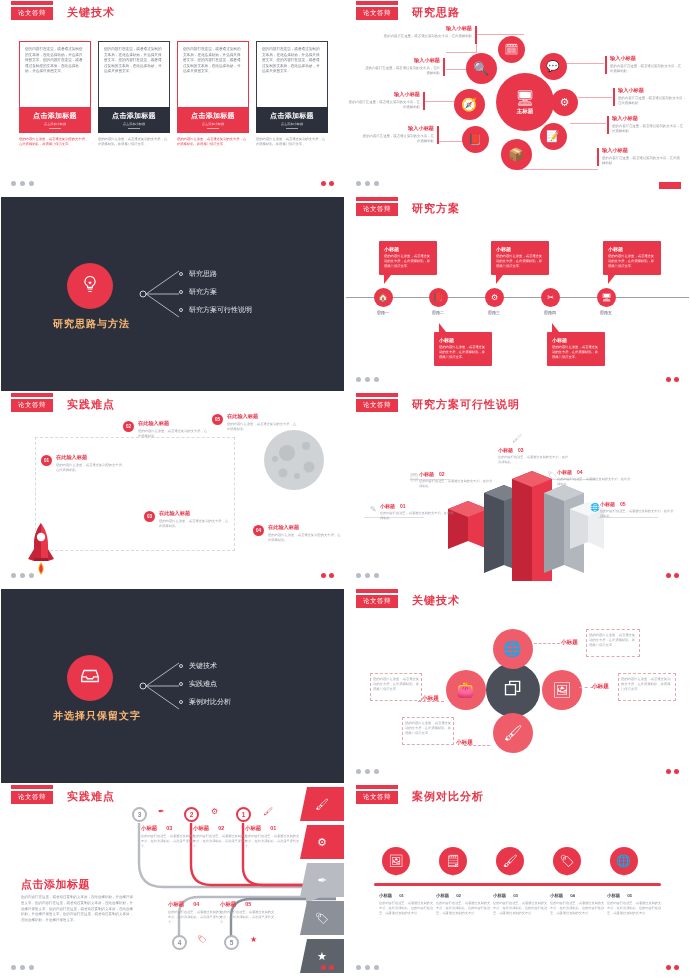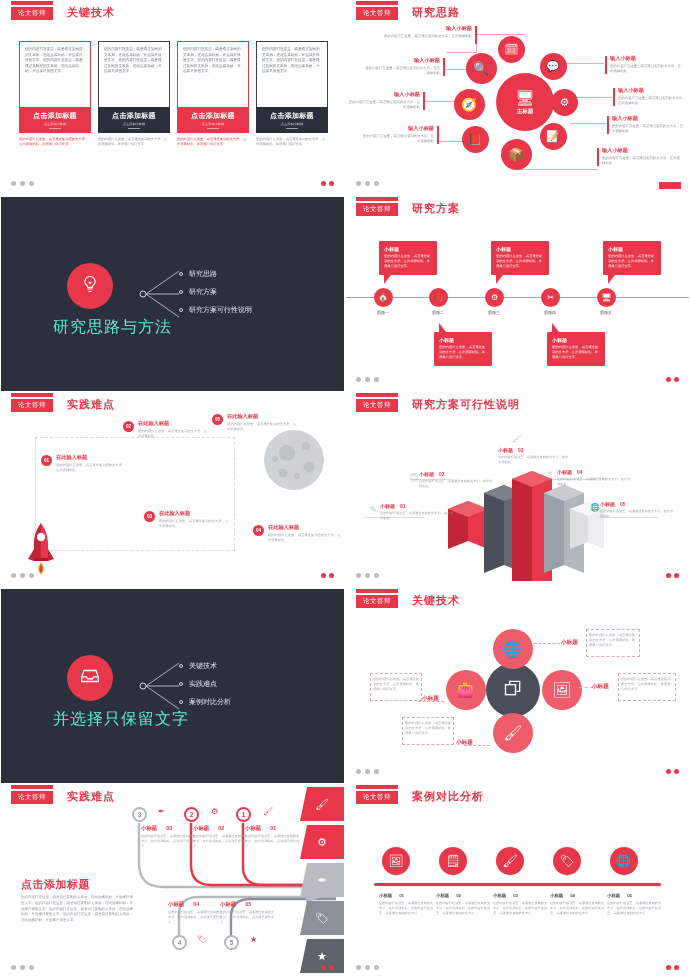--- a/index.html
+++ b/index.html
@@ -91,22 +91,22 @@
   .rblock p{ font-size:3.4px; color:#8b9099; line-height:1.5; }
   .conn{ position:absolute; background:#f3aab3; }
 
   
   .sec-circle{
     position:absolute; left:66px; top:66px; width:46px;height:46px;border-radius:50%;
     background:#e8374a; display:flex;align-items:center;justify-content:center;
     color:#fff; font-size:20px;
   }
   .sec-title{
-    position:absolute; left:52px; top:120px; color:#5eead4;
-    font-size:16px; font-weight:normal; letter-spacing:1px; white-space:nowrap;
+    position:absolute; left:52px; top:120px; color:#fdba74;
+    font-size:10px; font-weight:bold; letter-spacing:1px; white-space:nowrap;
   }
   .sec-list{ position:absolute; left:178px; top:68px; }
   .sec-list .row{ display:flex;align-items:center; height:18px; }
   .sec-list .row .dot{
     width:4px;height:4px;border-radius:50%;border:1px solid #cfd3da; margin-right:6px;
   }
   .sec-list .row span{ color:#e6e8ec; font-size:7px; white-space:nowrap; }
   .sec-svg{ position:absolute; left:138px; top:68px; }
 
   

